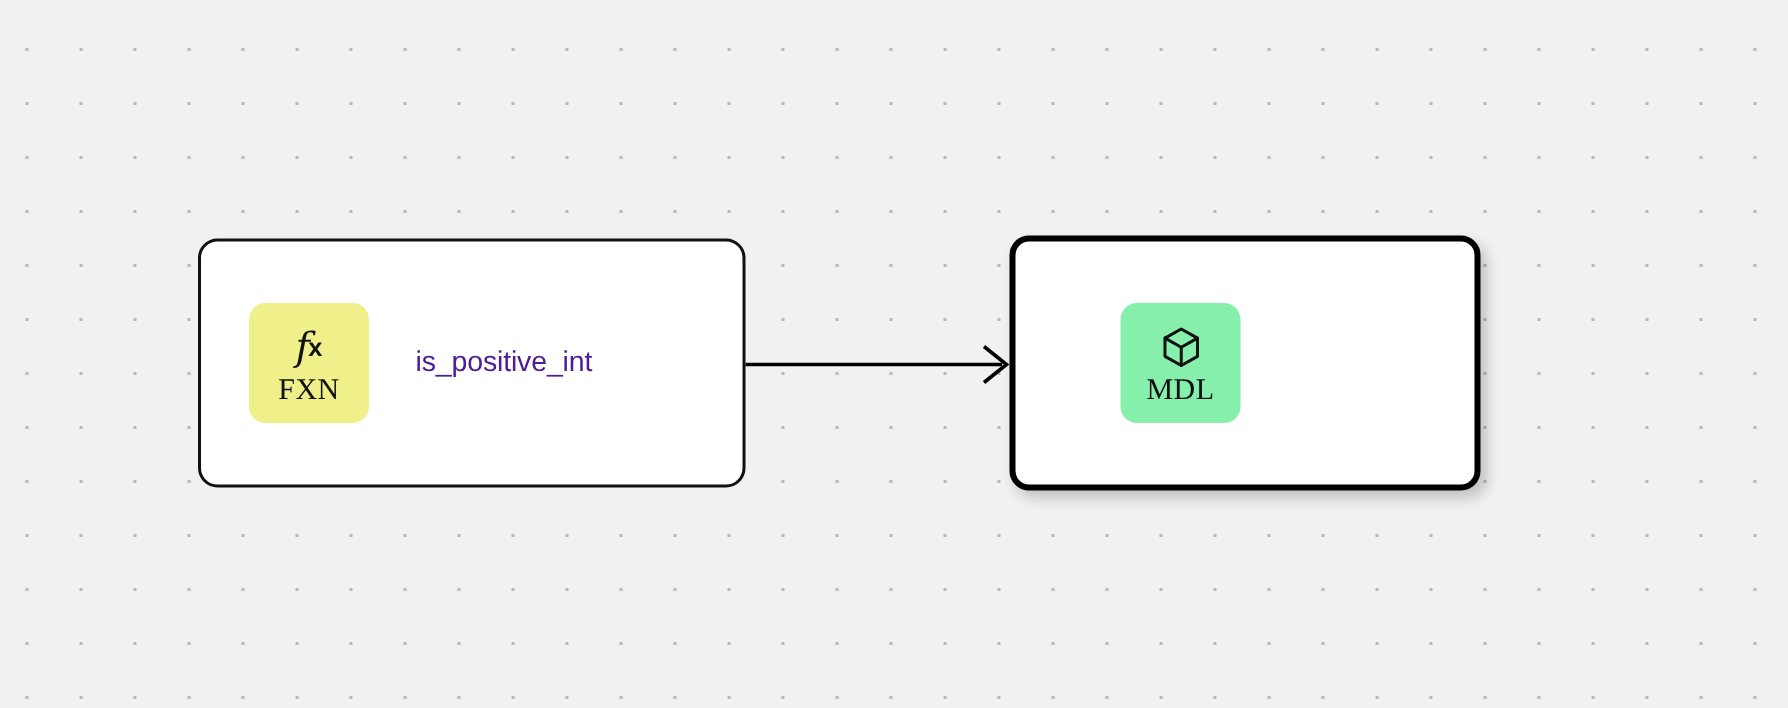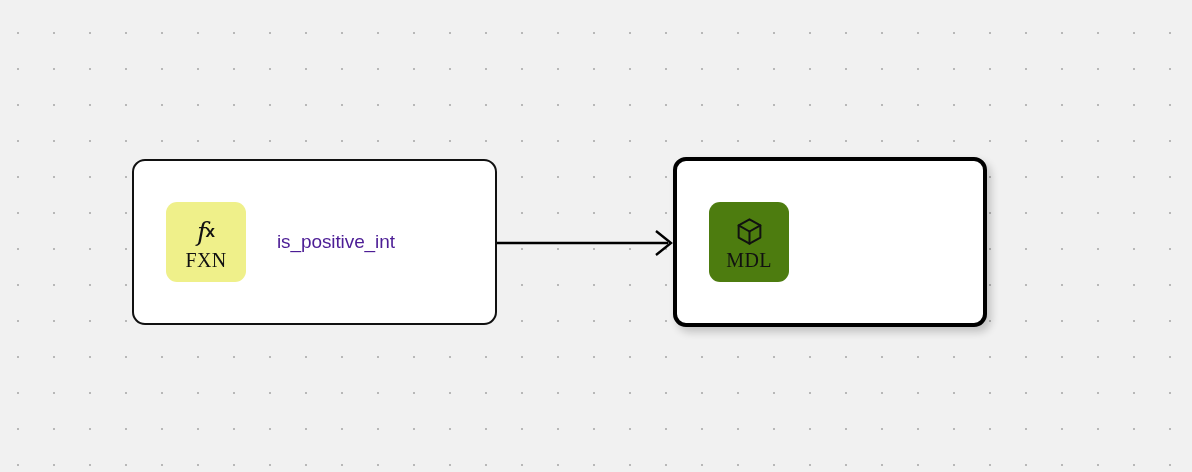--- a/index.html
+++ b/index.html
@@ -62,21 +62,21 @@
     height: 80px;
     border-radius: 11px;
     display: flex;
     flex-direction: column;
     align-items: center;
     justify-content: center;
     gap: 1px;
   }
 
   .badge-fxn { background: #eff08a; }
-  .badge-mdl { background: #4d7c0f; }
+  .badge-mdl { background: #86efac; margin-left: 38px; }
 
   .badge-glyph {
     display: flex;
     align-items: center;
     justify-content: center;
     height: 34px;
     font-size: 25px;
     line-height: 1;
     color: #111111;
   }

